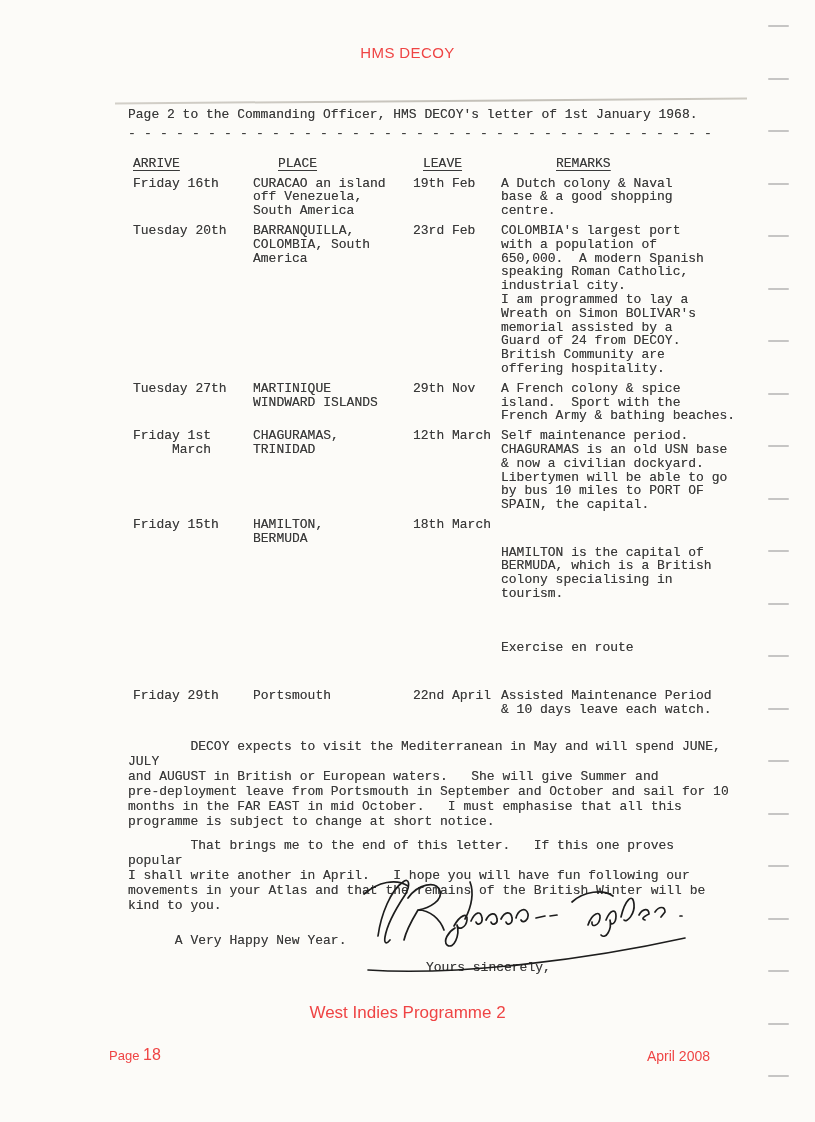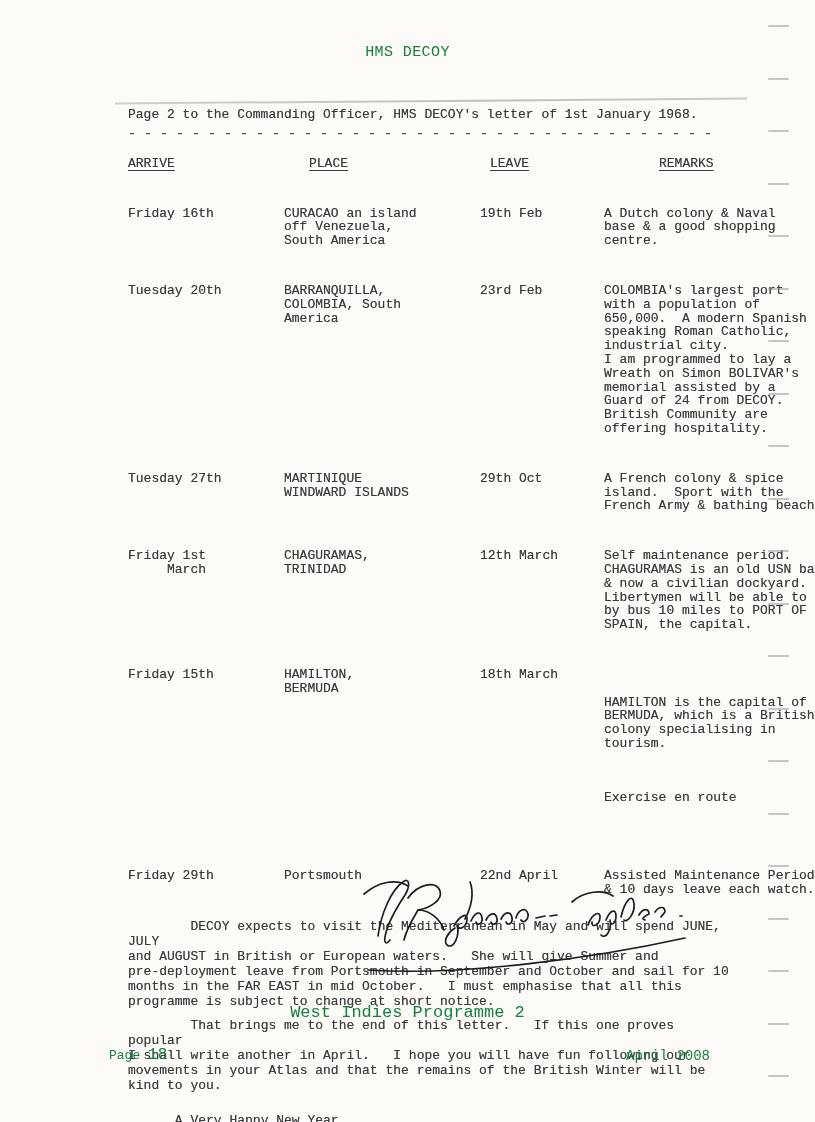--- a/index.html
+++ b/index.html
@@ -7,21 +7,21 @@
   .page{
     position:relative;
     width:815px;height:1122px;
     margin:0 auto;
     background:#fcfbf8;
     overflow:hidden;
     font-family:"Liberation Mono","DejaVu Sans Mono",monospace;
     color:#3a3a3a;
   }
   
-  .print{font-family:Liberation Mono, monospace;color:#15803d;}
+  .print{font-family:Liberation Sans, sans-serif;color:#ef4444;}
   .doc-title{
     position:absolute;top:44px;left:0;width:100%;
     text-align:center;font-size:15px;letter-spacing:.4px;
   }
   .footer-center{
     position:absolute;top:1003px;left:0;width:100%;
     text-align:center;font-size:17px;
   }
   .footer-left{position:absolute;top:1046px;left:109px;font-size:13px;}
   .footer-left .num{font-size:16px;}
@@ -42,23 +42,22 @@
     font-size:13px;line-height:14.4px;
     text-shadow:0 0 .5px rgba(40,40,40,.55);
   }
   .pre{white-space:pre-wrap;}
   .heading{white-space:pre;}
   .dash-sep{white-space:pre;letter-spacing:.2px;margin-top:5px;}
   .lt-table{
     display:grid;
     grid-template-columns:120px 160px 88px 235px;
     column-gap:0;row-gap:6px;
-    margin-top:15px;
+    margin-top:15px;margin-left:5px;
     line-height:13.8px;
-    gap:36px;
   }
   .lt-table .hdr{text-decoration:underline;text-underline-offset:3px;}
   .hdr.h-place{padding-left:25px;}
   .hdr.h-leave{padding-left:10px;}
   .hdr.h-remarks{padding-left:55px;}
   .cell{white-space:pre-wrap;}
   .remarks2{margin-top:13px;}
   .paragraphs{margin-top:23px;}
   .paragraphs .para{margin:0 0 9px 0;line-height:15px;}
   .closing{margin-top:20px;line-height:15px;white-space:pre-wrap;}
@@ -109,21 +108,21 @@
 I am programmed to lay a
 Wreath on Simon BOLIVAR's
 memorial assisted by a
 Guard of 24 from DECOY.
 British Community are
 offering hospitality.</div>
 
       <div class="cell">Tuesday 27th</div>
       <div class="cell">MARTINIQUE
 WINDWARD ISLANDS</div>
-      <div class="cell">29th Oct</div>
+      <div class="cell">29th Nov</div>
       <div class="cell">A French colony &amp; spice
 island.  Sport with the
 French Army &amp; bathing beaches.</div>
 
       <div class="cell">Friday 1st
      March</div>
       <div class="cell">CHAGURAMAS,
 TRINIDAD</div>
       <div class="cell">12th March</div>
       <div class="cell">Self maintenance period.

